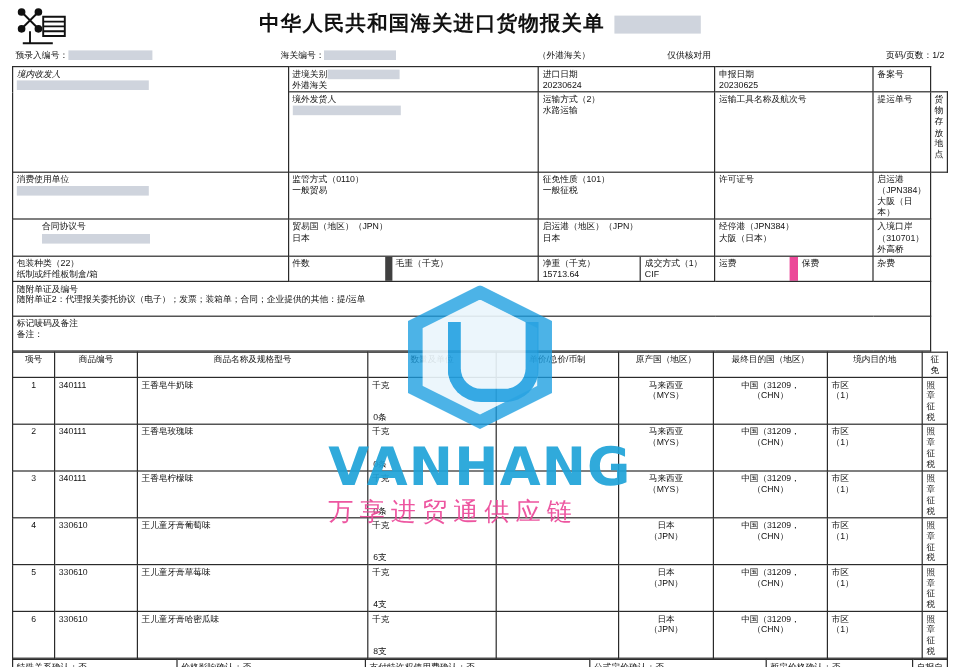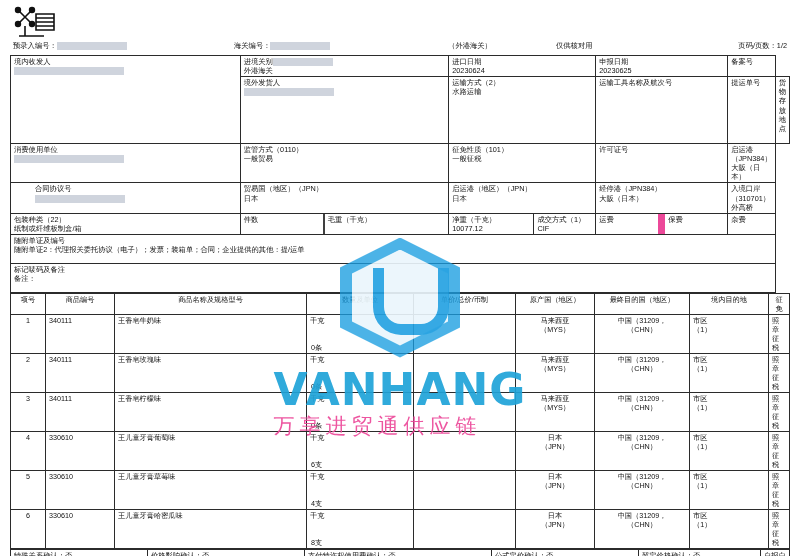--- a/index.html
+++ b/index.html
@@ -116,41 +116,42 @@
         <path d="M4 6 L18 20 M18 6 L4 20"></path>
         <circle cx="4" cy="6" r="2.4" fill="#111"></circle>
         <circle cx="18" cy="6" r="2.4" fill="#111"></circle>
         <circle cx="4" cy="20" r="2.4" fill="#111"></circle>
         <circle cx="18" cy="20" r="2.4" fill="#111"></circle>
         <path d="M22 10 L40 10 L40 26 L22 26 Z"></path>
         <path d="M22 14 L40 14 M22 18 L40 18 M22 22 L40 22"></path>
         <path d="M11 22 L11 32 M5 32 L30 32"></path>
       </g>
     </svg>
+    <div class="doc-title"><span>中华人民共和国海关进口货物报关单</span><span class="title-redact"></span></div>
   </div>
 
   <div class="frame">
 
     <table class="topbar">
       <tbody>
           <tr>
         <td style="width:215px;"><span>预录入编号：</span><span class="redact r70"></span></td>
         <td style="width:150px;"><span>海关编号：</span><span class="redact r60"></span></td>
         <td style="width:160px;" class="center"><span>（外港海关）</span></td>
         <td style="width:150px;"><span>仅供核对用</span></td>
         <td class="right"><span>页码/页数：1/2</span></td>
       </tr>
     </tbody>
       </table>
 
     <table style="width:780px;">
 
       <tbody>
           <tr>
-        <td rowspan="2" style="width:215px;">
+        <td rowspan="2" style="width:215px;font-style:italic;">
           <span>境内收发人</span>
           <div><span class="redact r110"></span></div>
         </td>
         <td style="width:150px;">
           <span>进境关别</span><span class="redact r60"></span>
           <div>外港海关</div>
         </td>
         <td style="width:150px;">
           <span>进口日期</span>
           <div>20230624</div>
@@ -236,39 +237,39 @@
 
       <tr>
         <td style="width:215px;margin-top:24px;">
           <span>包装种类（22）</span>
           <div>纸制或纤维板制盒/箱</div>
         </td>
         <td style="padding:0;">
           <table style="width:100%;">
             <tbody>
                   <tr>
-              <td style="border:none;border-right:2px solid #404040;width:40%;">
+              <td style="border:none;border-right:6px solid #404040;width:40%;">
                 <span>件数</span>
                 <div>&nbsp;</div>
               </td>
               <td style="border:none;">
                 <span>毛重（千克）</span>
                 <div>&nbsp;</div>
               </td>
             </tr>
           </tbody>
               </table>
         </td>
         <td style="padding:0;">
           <table style="width:100%;">
             <tbody>
                   <tr>
               <td style="border:none;border-right:1px solid #2b2b2b;width:58%;">
                 <span>净重（千克）</span>
-                <div>10077.12</div>
+                <div>15713.64</div>
               </td>
               <td style="border:none;">
                 <span>成交方式（1）</span>
                 <div>CIF</div>
               </td>
             </tr>
           </tbody>
               </table>
         </td>
         <td style="padding:0;">

